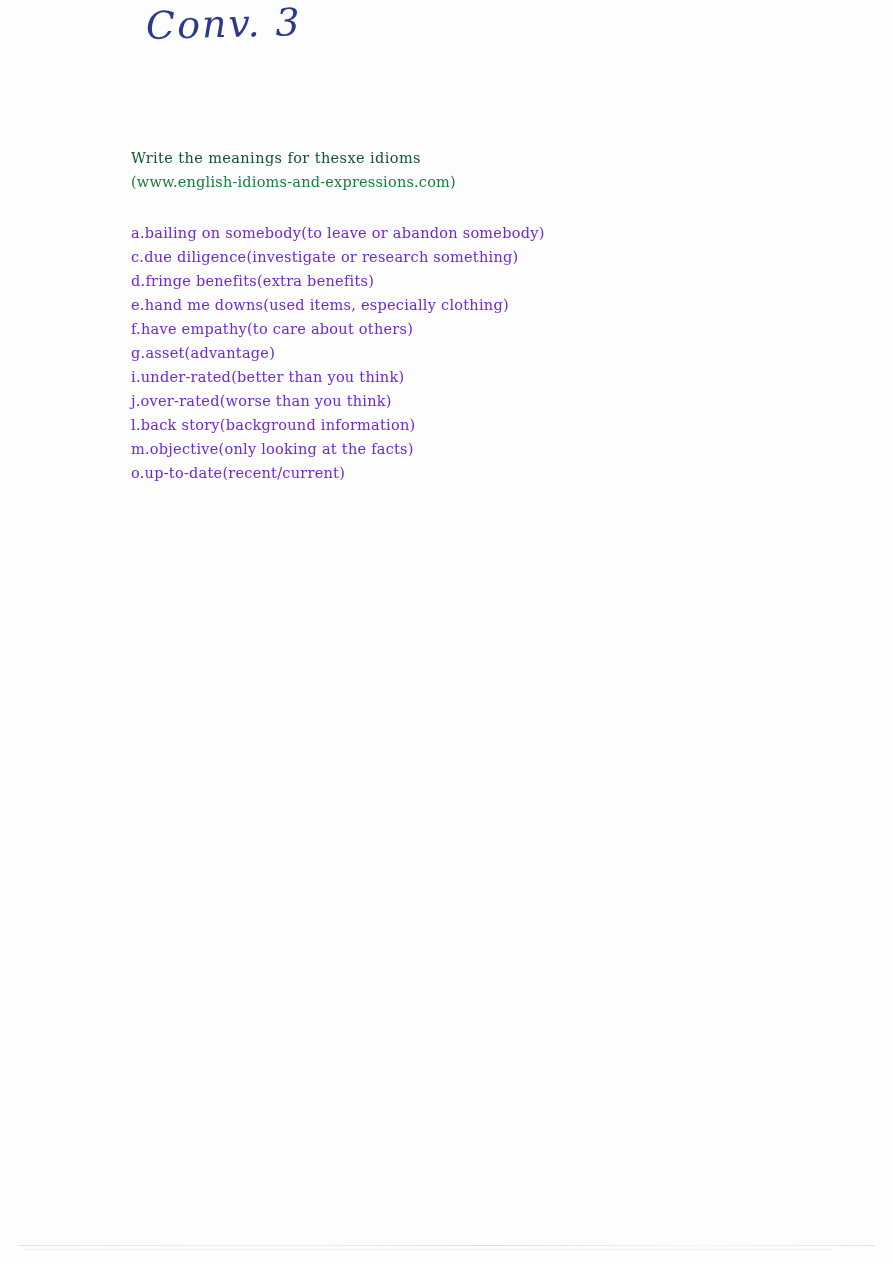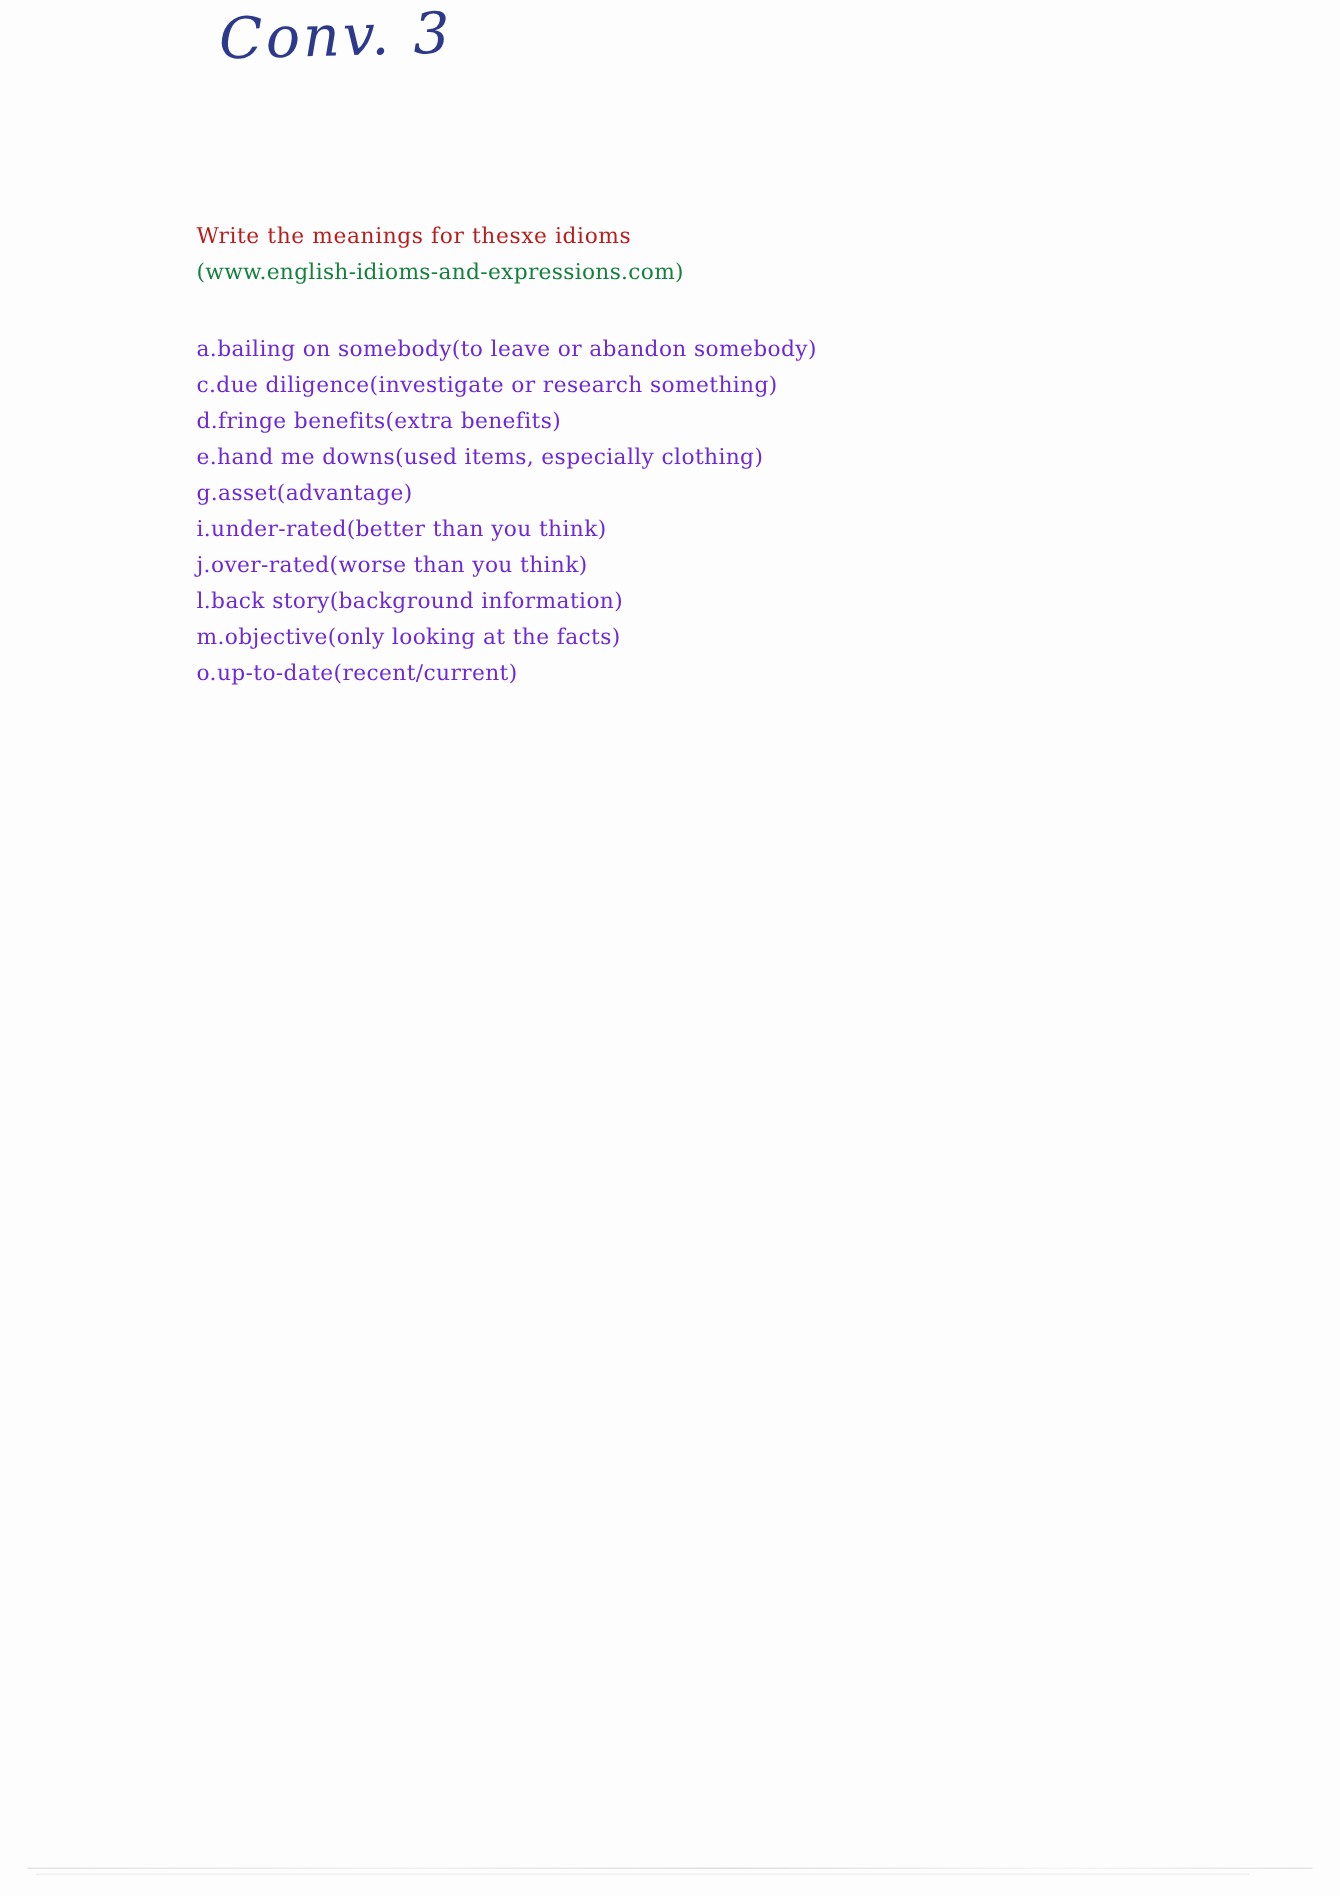--- a/index.html
+++ b/index.html
@@ -41,21 +41,21 @@
     left: 131px;
     top: 146px;
     width: 640px;
   }
 
   .intro-line {
     font-family: "DejaVu Serif", serif;
     font-size: 14.5px;
     letter-spacing: 0.4px;
     line-height: 24px;
-    color: #b91c1c;
+    color: #14532d;
     white-space: nowrap;
   }
 
   .source-line {
     font-family: "DejaVu Serif", serif;
     font-size: 14.5px;
     letter-spacing: 0.2px;
     line-height: 24px;
     color: #15803d;
     white-space: nowrap;
@@ -111,20 +111,21 @@
 
     <div class="intro-line">Write the meanings for thesxe idioms</div>
 
     <div class="source-line">(www.english-idioms-and-expressions.com)</div>
 
     <ul class="idiom-list">
       <li class="idiom-item">a.bailing on somebody(to leave or abandon somebody)</li>
       <li class="idiom-item">c.due diligence(investigate or research something)</li>
       <li class="idiom-item">d.fringe benefits(extra benefits)</li>
       <li class="idiom-item">e.hand me downs(used items, especially clothing)</li>
+      <li class="idiom-item">f.have empathy(to care about others)</li>
       <li class="idiom-item">g.asset(advantage)</li>
       <li class="idiom-item">i.under-rated(better than you think)</li>
       <li class="idiom-item">j.over-rated(worse than you think)</li>
       <li class="idiom-item">l.back story(background information)</li>
       <li class="idiom-item">m.objective(only looking at the facts)</li>
       <li class="idiom-item">o.up-to-date(recent/current)</li>
     </ul>
 
   </div>
 

